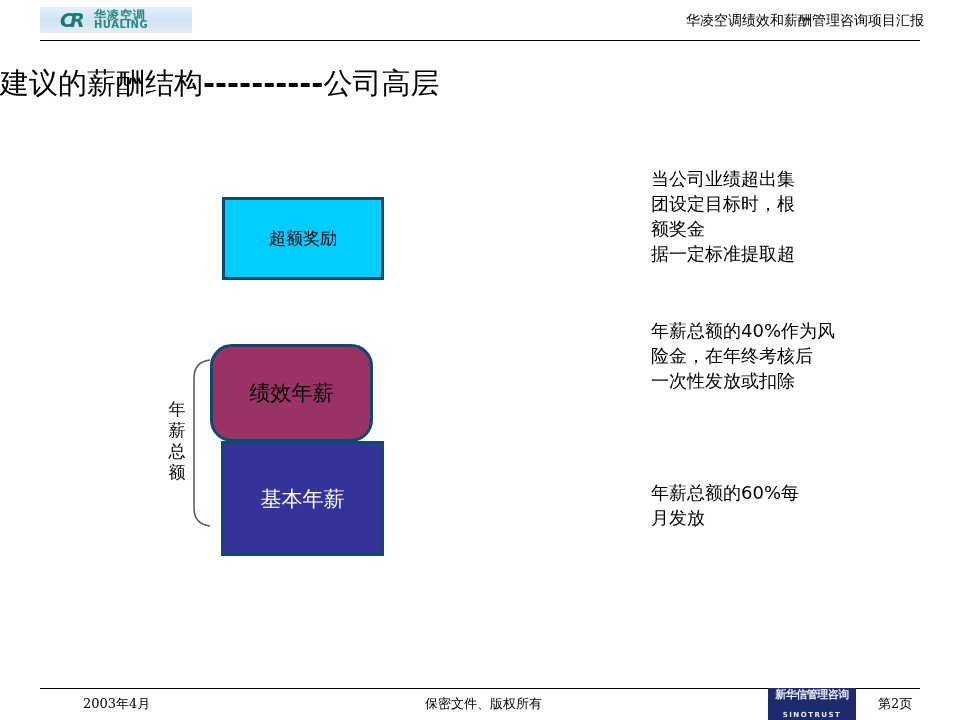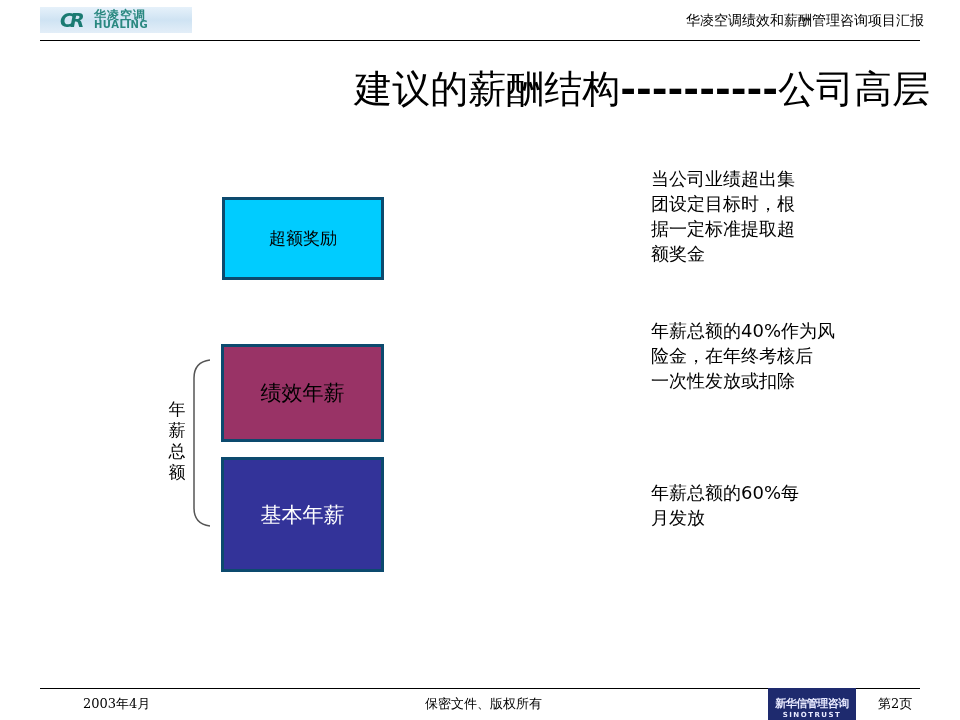--- a/index.html
+++ b/index.html
@@ -14,46 +14,46 @@
   .logo-mark { margin-left:20px; width:30px; height:20px; position:relative; }
   .logo-mark .c { position:absolute; left:0; top:2px; font-family:"DejaVu Sans",sans-serif;
           font-weight:bold; font-style:italic; font-size:19px; color:#1a7a72; line-height:16px; letter-spacing:-4px; }
   .logo-text { margin-left:4px; display:flex; flex-direction:column; line-height:10px; }
   .logo-cn { font-size:12px; color:#2a8880; font-weight:bold; letter-spacing:1px; }
   .logo-en { font-size:10px; color:#2a8880; font-weight:bold; letter-spacing:0.5px; }
   .header-title { right:36px; top:12px; font-size:14px; color:#000;text-align:right; }
   .header-rule { left:40px; top:40px; width:880px; height:0; border-top:1.5px solid #000; }
 
   
-  .slide-title { left:0; width:930px; top:64px; text-align:right; font-size:38px; color:#000; }
+  .slide-title { left:0; width:930px; top:64px; text-align:left; font-size:29px; color:#000; }
   .slide-title .dash { font-weight:bold; }
 
   
   .box { border:3px solid #0c4a6e; box-sizing:border-box; display:flex; align-items:center; justify-content:center; }
   .box-bonus { left:222px; top:197px; width:162px; height:83px; background:#00ccff; font-size:17px; color:#000; }
-  .box-perf { left:221px; top:344px; width:163px; height:98px; background:#993366; font-size:21px; color:#000; }
-  .box-base { left:221px; top:441px; width:163px; height:115px; background:#333399; font-size:21px; color:#fff;margin-top:16px; }
+  .box-perf { left:210px; top:344px; width:163px; height:98px; background:#993366; font-size:21px; color:#000;border-radius:22px; }
+  .box-base { left:221px; top:441px; width:163px; height:115px; background:#333399; font-size:21px; color:#fff; }
 
   
   .brace { left:190px; top:358px; width:22px; height:170px; }
   .brace-label { left:165px; top:399px; width:24px; font-size:17px; line-height:21px; text-align:center; }
 
   
   .note { left:651px; font-size:18px; line-height:25px; color:#000; }
   .note-1 { top:166px; width:190px; }
   .note-2 { top:318px; width:215px; }
   .note-3 { top:480px; width:180px; }
   .note div { white-space:nowrap; }
 
   
   .footer-rule { left:40px; top:688px; width:880px; height:0; border-top:1.5px solid #000; }
   .footer-date { left:83px; top:695px; font-family:"DejaVu Serif","Liberation Serif",serif; font-size:13px; }
   .footer-conf { left:425px; top:695px; font-family:"DejaVu Serif","Liberation Serif",serif; font-size:13px; }
   .footer-logo { left:768px; top:688px; width:88px; height:32px; background:#1e2a6e;
-                 display:flex; flex-direction:column; align-items:center; justify-content:flex-end; }
+                 display:flex; flex-direction:column; align-items:center; justify-content:space-between; }
   .footer-logo .cn { font-size:11px; color:#e8eaff; font-weight:bold; line-height:13px; letter-spacing:-0.5px; }
   .footer-logo .en { font-size:7px; color:#e8eaff; font-weight:bold; letter-spacing:1.5px; line-height:10px; }
   .footer-page { left:878px; top:695px; font-family:"DejaVu Serif","Liberation Serif",serif; font-size:13px; }
 </style>
 </head>
 <body>
 
 <div class="abs logo">
   <div class="logo-mark">
     <span class="c">CR</span>
@@ -86,22 +86,22 @@
 <div class="abs brace-label">
   <div>年</div>
   <div>薪</div>
   <div>总</div>
   <div>额</div>
 </div>
 
 <div class="abs note note-1">
   <div>当公司业绩超出集</div>
   <div>团设定目标时，根</div>
+  <div>额奖金</div>
   <div>据一定标准提取超</div>
-  <div>额奖金</div>
 </div>
 <div class="abs note note-2">
   <div>年薪总额的40%作为风</div>
   <div>险金，在年终考核后</div>
   <div>一次性发放或扣除</div>
 </div>
 <div class="abs note note-3">
   <div>年薪总额的60%每</div>
   <div>月发放</div>
 </div>

